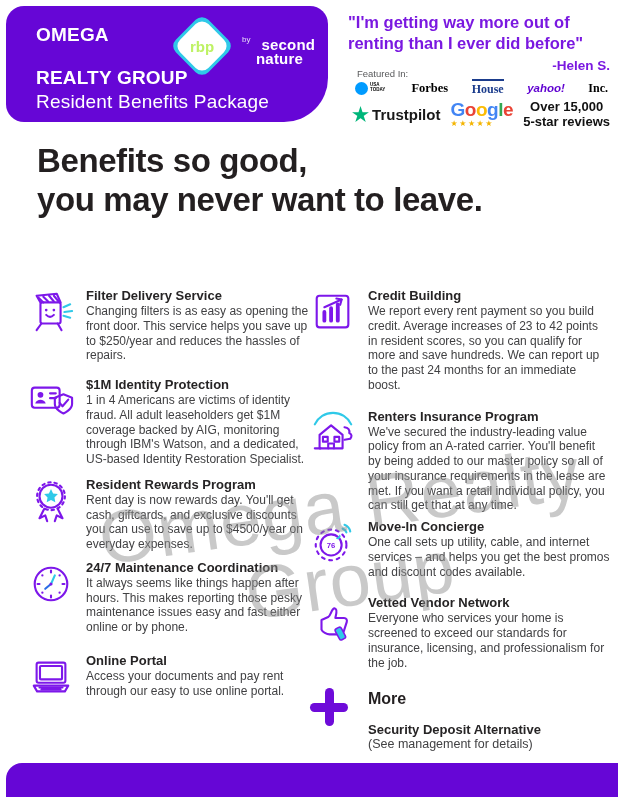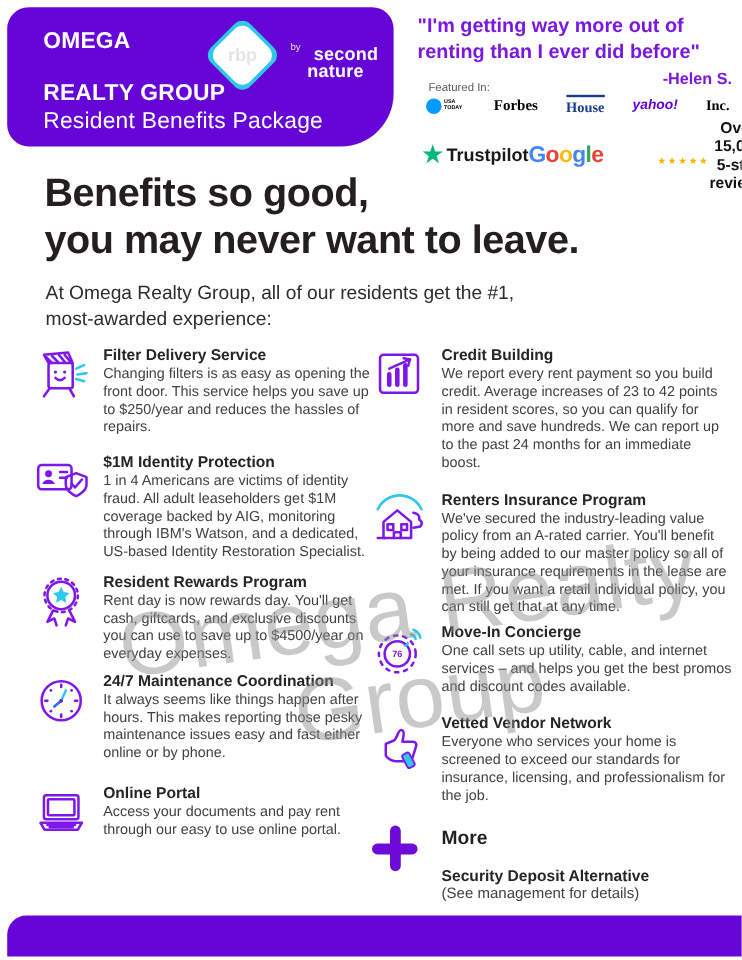--- a/index.html
+++ b/index.html
@@ -12,21 +12,21 @@
   .company-name{position:absolute;left:30px;top:18px;font-size:19px;font-weight:bold;
     line-height:1.12;letter-spacing:.2px;white-space:pre-line;}
   .package-title{position:absolute;left:30px;top:85px;font-size:19px;font-weight:normal;letter-spacing:.2px;}
 
   .rbp-badge{position:absolute;left:164px;top:8px;width:64px;height:64px;}
   .rbp-cyan{position:absolute;left:9px;top:9px;width:46px;height:46px;background:#2fc9e8;
     transform:rotate(45deg);border-radius:9px;}
   .rbp-white{position:absolute;left:12px;top:12px;width:40px;height:40px;background:#fff;
     transform:rotate(45deg);border-radius:9px;}
   .rbp-text{position:absolute;inset:0;display:flex;align-items:center;justify-content:center;
-    color:#e5e5e5;font-weight:bold;font-size:15px;}
+    color:#bef264;font-weight:bold;font-size:15px;}
   .by-second-nature{position:absolute;left:236px;top:30px;line-height:.95;}
   .bsn-by{font-size:8px;vertical-align:8px;margin-right:11px;opacity:.85;}
   .bsn-word{font-size:15px;font-weight:bold;letter-spacing:.2px;margin-top:34px;}
   .bsn-line2{margin-left:14px;font-size:15px;font-weight:bold;letter-spacing:.2px;}
 
   
   .quote{position:absolute;left:348px;top:12px;width:262px;color:#7a18e0;font-weight:bold;
     font-size:16.5px;line-height:1.3;}
   .quote-attribution{text-align:right;font-size:13.5px;margin-top:2px;}
   .featured-label{position:absolute;left:357px;top:68px;font-size:9.5px;color:#58595b;}
@@ -37,21 +37,21 @@
   .usatoday-text{font-size:4.5px;font-weight:bold;line-height:1.1;color:#000;width:18px;}
   .forbes{font-family:"Liberation Serif",serif;font-weight:bold;font-size:12.5px;color:#000;}
   .house{font-family:"Liberation Serif",serif;font-weight:bold;font-size:12px;color:#1b3c8c;
     border-top:2px solid #1b3c8c;padding-top:1px;}
   .yahoo{color:#5f01d1;font-weight:bold;font-style:italic;font-size:11.5px;}
   .inc{font-family:"Liberation Serif",serif;font-weight:bold;font-size:12px;color:#000;}
   .review-row{position:absolute;left:352px;top:99px;width:258px;display:flex;align-items:center;
     justify-content:space-between;}
   .trustpilot{display:flex;align-items:center;gap:3px;font-size:15px;font-weight:bold;color:#191919;}
   .tp-star{color:#00b67a;font-size:19px;line-height:1;}
-  .google{display:flex;flex-direction:row;align-items:flex-end;line-height:1;gap:45px;}
+  .google{display:flex;flex-direction:column;align-items:flex-start;line-height:1;}
   .google-word{font-size:19px;font-weight:bold;letter-spacing:-.5px;}
   .gc-b{color:#4285f4;} .gc-r{color:#ea4335;} .gc-y{color:#fbbc05;} .gc-g{color:#34a853;}
   .google-stars{color:#f4b400;font-size:8px;letter-spacing:1.5px;margin-top:1px;}
   .reviews{font-size:13px;font-weight:bold;text-align:center;line-height:1.18;color:#111;}
 
   
   .hero-title{position:absolute;left:37px;top:142px;font-size:33px;font-weight:bold;
     color:#231f20;line-height:1.17;letter-spacing:-.4px;white-space:pre-line;}
   .hero-sub{position:absolute;left:38px;top:234px;font-size:16px;color:#2d2d2f;line-height:1.4;
     white-space:pre-line;}
@@ -138,22 +138,20 @@
       <span class="google-stars">★★★★★</span>
     </span>
     <span class="reviews">
       <span>Over 15,000</span><br>
       <span>5-star reviews</span>
     </span>
   </div>
 
   <div class="hero-title">Benefits so good,
 you may never want to leave.</div>
-  <div class="hero-sub">At Omega Realty Group, all of our residents get the #1,
-most-awarded experience:</div>
 
   <div class="benefits">
     <div class="col-left">
 
       <div class="item mb-a">
         <div class="item-icon">
           <svg viewBox="0 0 48 48">
             <rect class="icon-stroke" x="13" y="14" width="21" height="22" rx="2"></rect>
             <path class="icon-stroke" d="M13 14 L9 7 L30 5 L34 14"></path>
             <path class="icon-stroke" d="M11 9 l5 5 M16 8 l5 5 M22 7 l5 6 M27 7 l5 6"></path>

